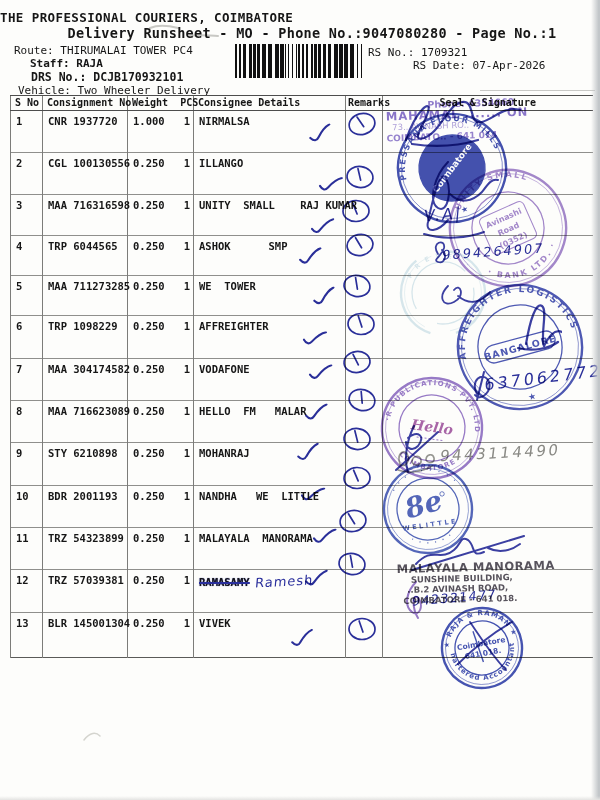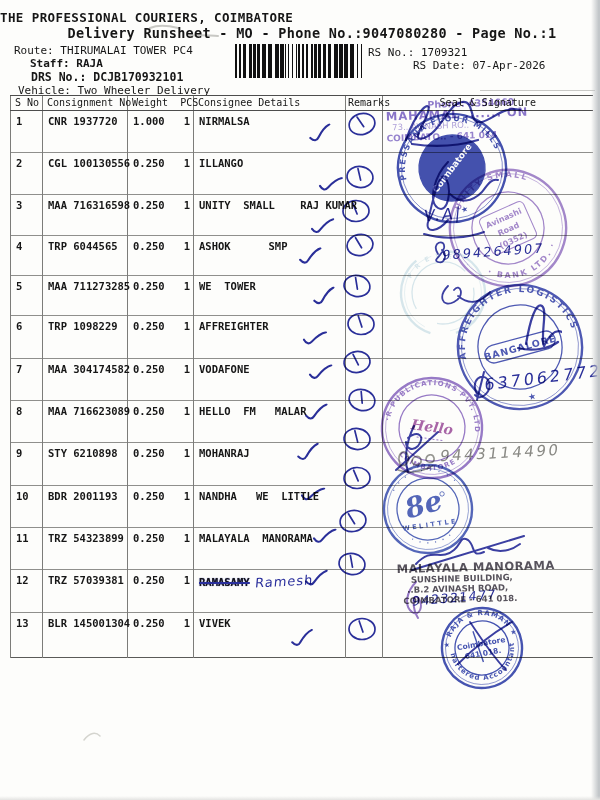--- a/index.html
+++ b/index.html
@@ -9,21 +9,21 @@
         background:linear-gradient(to right,rgba(0,0,0,0),#c2c6c9 85%);}
   .bottom-edge{position:absolute;left:0;bottom:0;width:100%;height:4px;
         background:linear-gradient(to bottom,rgba(0,0,0,0),#e4e4e2);}
   .abs{position:absolute;}
   .t1{left:0;right:20px;top:10px;text-align:left;font-weight:700;font-size:12.5px;letter-spacing:.4px;}
   .t2{left:0;right:20px;top:25px;text-align:center;font-weight:700;font-size:13.5px;letter-spacing:.3px;padding-left:44px;}
   .meta{font-size:11px;white-space:pre;}
   .b{font-weight:700;}
   .bcwrap{left:235px;top:44px;width:130px;height:34px;}
   table.sheet{position:absolute;left:10px;top:95px;width:582px;border-collapse:collapse;table-layout:fixed;}
-  table.sheet th{font-size:10px;font-weight:400;text-align:left;padding:1px 4px 2px 4px;
+  table.sheet th{font-size:10px;font-weight:700;text-align:left;padding:1px 4px 2px 4px;
         border-top:1.3px solid #4d4d4d;border-bottom:1.3px solid #4d4d4d;white-space:pre;}
   table.sheet td{font-size:10.5px;font-weight:700;vertical-align:top;padding:4px 3px 0 5px;white-space:pre;}
   table.sheet tr{border-bottom:1px solid #8f8f8c;}
   table.sheet tr.last{border-bottom:1.6px solid #5a5a58;}
   .bL{border-left:1px solid #7c7c79;}
   .sealH{text-align:center !important;}
   .pcs{text-align:right;padding-right:3px !important;}
   .overlay{position:absolute;left:0;top:0;width:600px;height:800px;pointer-events:none;}
   .stamp{position:absolute;mix-blend-mode:multiply;opacity:.9;}
   .tstamp{position:absolute;mix-blend-mode:multiply;}

